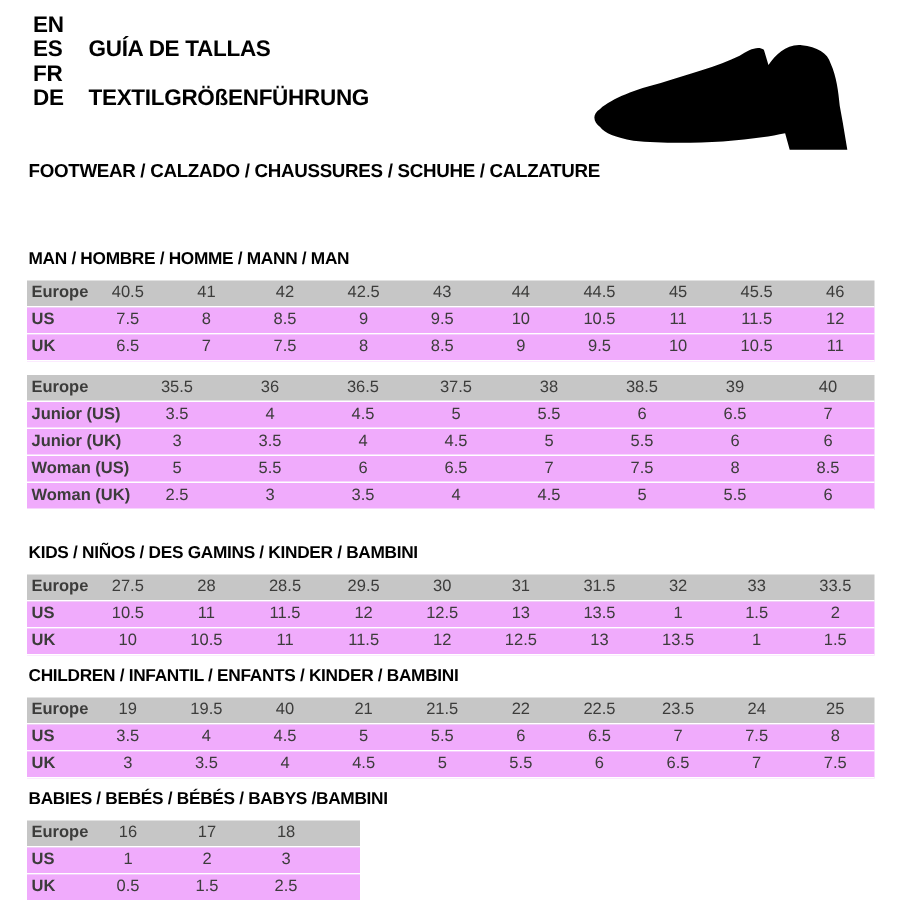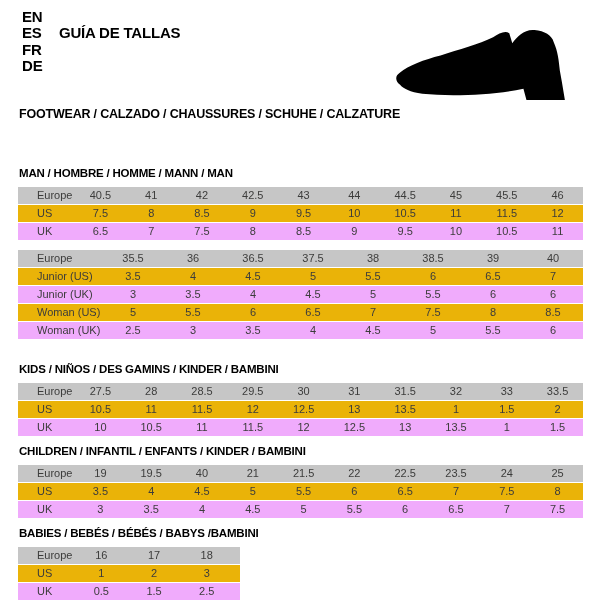--- a/index.html
+++ b/index.html
@@ -37,26 +37,26 @@
 
   .section-title {
     font-weight:bold; font-size:11.5px; line-height:13px;
     letter-spacing:-0.2px; white-space:nowrap; margin:0 0 7px 1px;
   }
 
   .size-table { width:565px; }
   .tr { display:flex; height:17px; line-height:17px; border-bottom:1px solid #ffffff; }
   .tr-head  { background:#c6c6c6; }
   .tr-alt   { background:#f0abfc; }
-  .tr-plain { background:#eab308; }
+  .tr-plain { background:#f0abfc; }
   .td {
     flex:1 1 0; text-align:center;
     font-size:11px; color:#3c3c3b; white-space:nowrap; overflow:visible;
   }
-  .td-label { flex:0 0 38px; text-align:left; padding-left:19px; }
+  .td-label { flex:0 0 38px; text-align:left; padding-left:3px;font-weight:bold; }
 
   .t-junior .td-label { flex:0 0 66px; }
 
   .t-babies { width:222px; }
   .t-babies .td { flex:0 0 52.7px; }
   .t-babies .td-label { flex:0 0 38px; }
 </style>
 </head>
 <body>
 
@@ -66,20 +66,21 @@
   </div>
   <div class="lang-row">
     <span class="lang-code">ES</span>
     <span class="lang-label">GUÍA DE TALLAS</span>
   </div>
   <div class="lang-row">
     <span class="lang-code">FR</span>
   </div>
   <div class="lang-row">
     <span class="lang-code">DE</span>
+    <span class="lang-label">TEXTILGRÖßENFÜHRUNG</span>
   </div>
 </div>
 
 <div class="category-line">FOOTWEAR / CALZADO / CHAUSSURES / SCHUHE / CALZATURE</div>
 
 <div class="shoe-wrap">
   <svg viewBox="0 0 180 75" xmlns="http://www.w3.org/2000/svg" aria-hidden="true">
     <path fill="#000000" d="M6,57 C2,54 0,49 6,45
       C14,38 30,32 46,28
       C64,22 84,17 98,10

